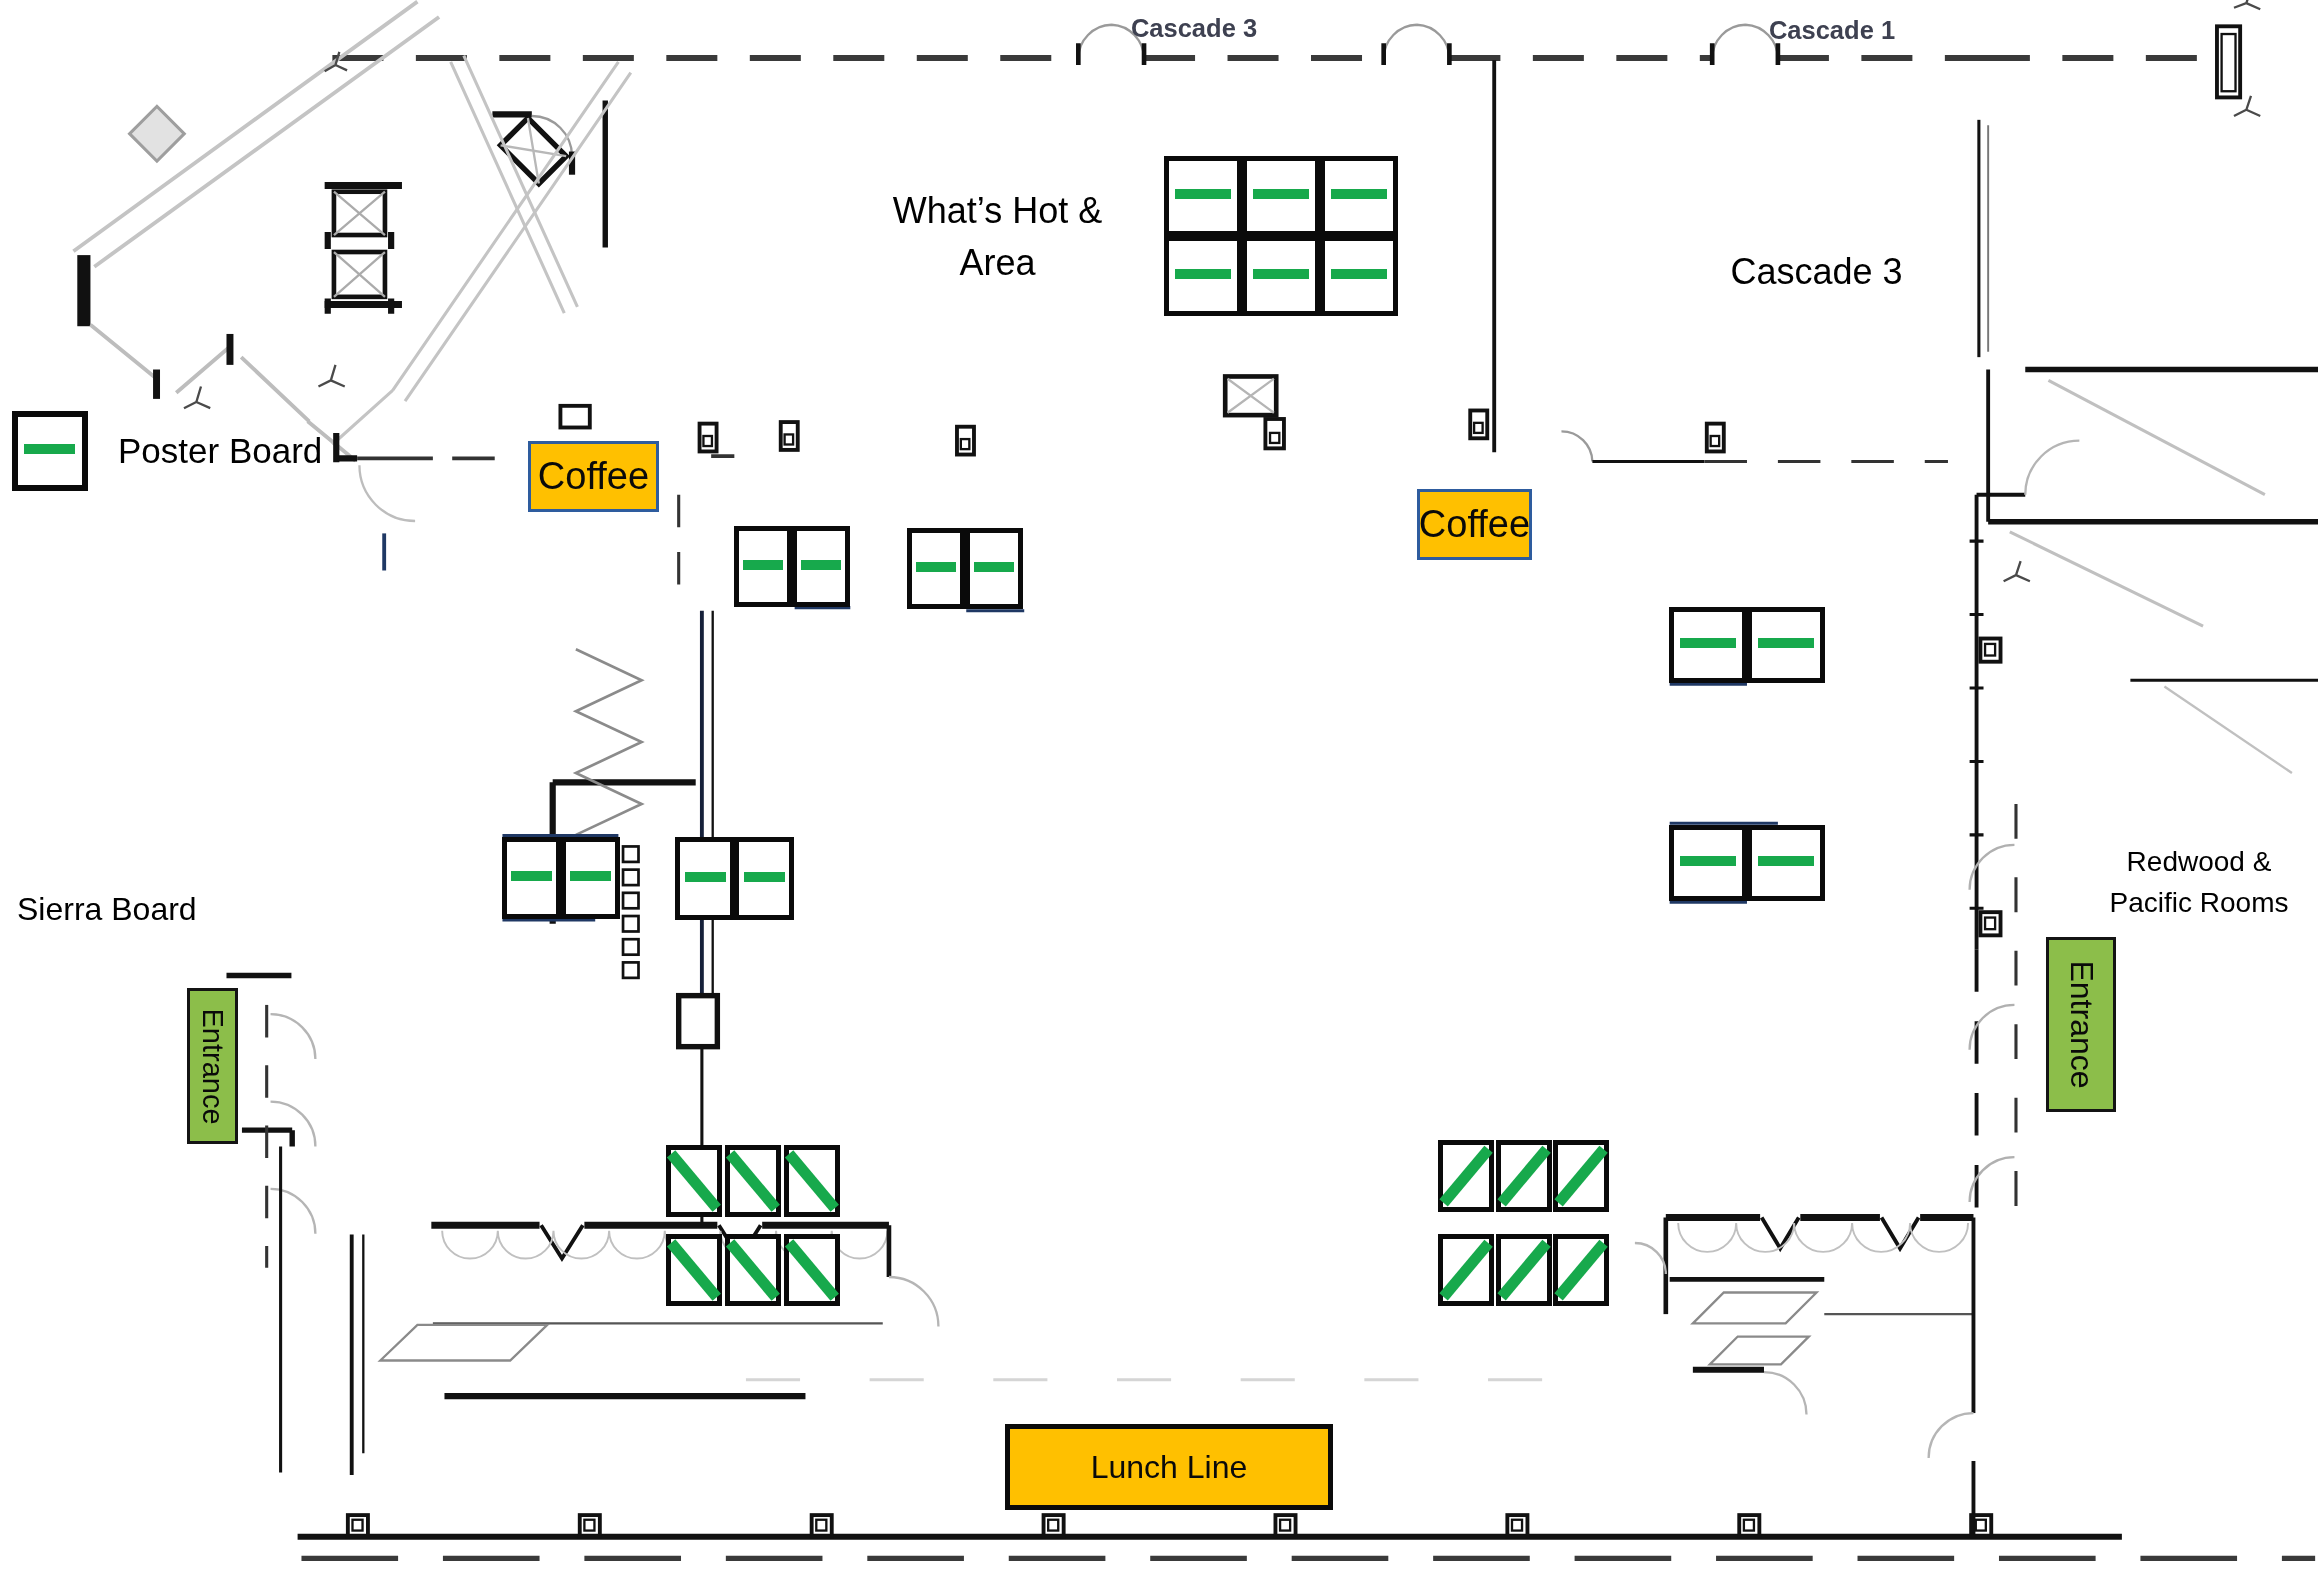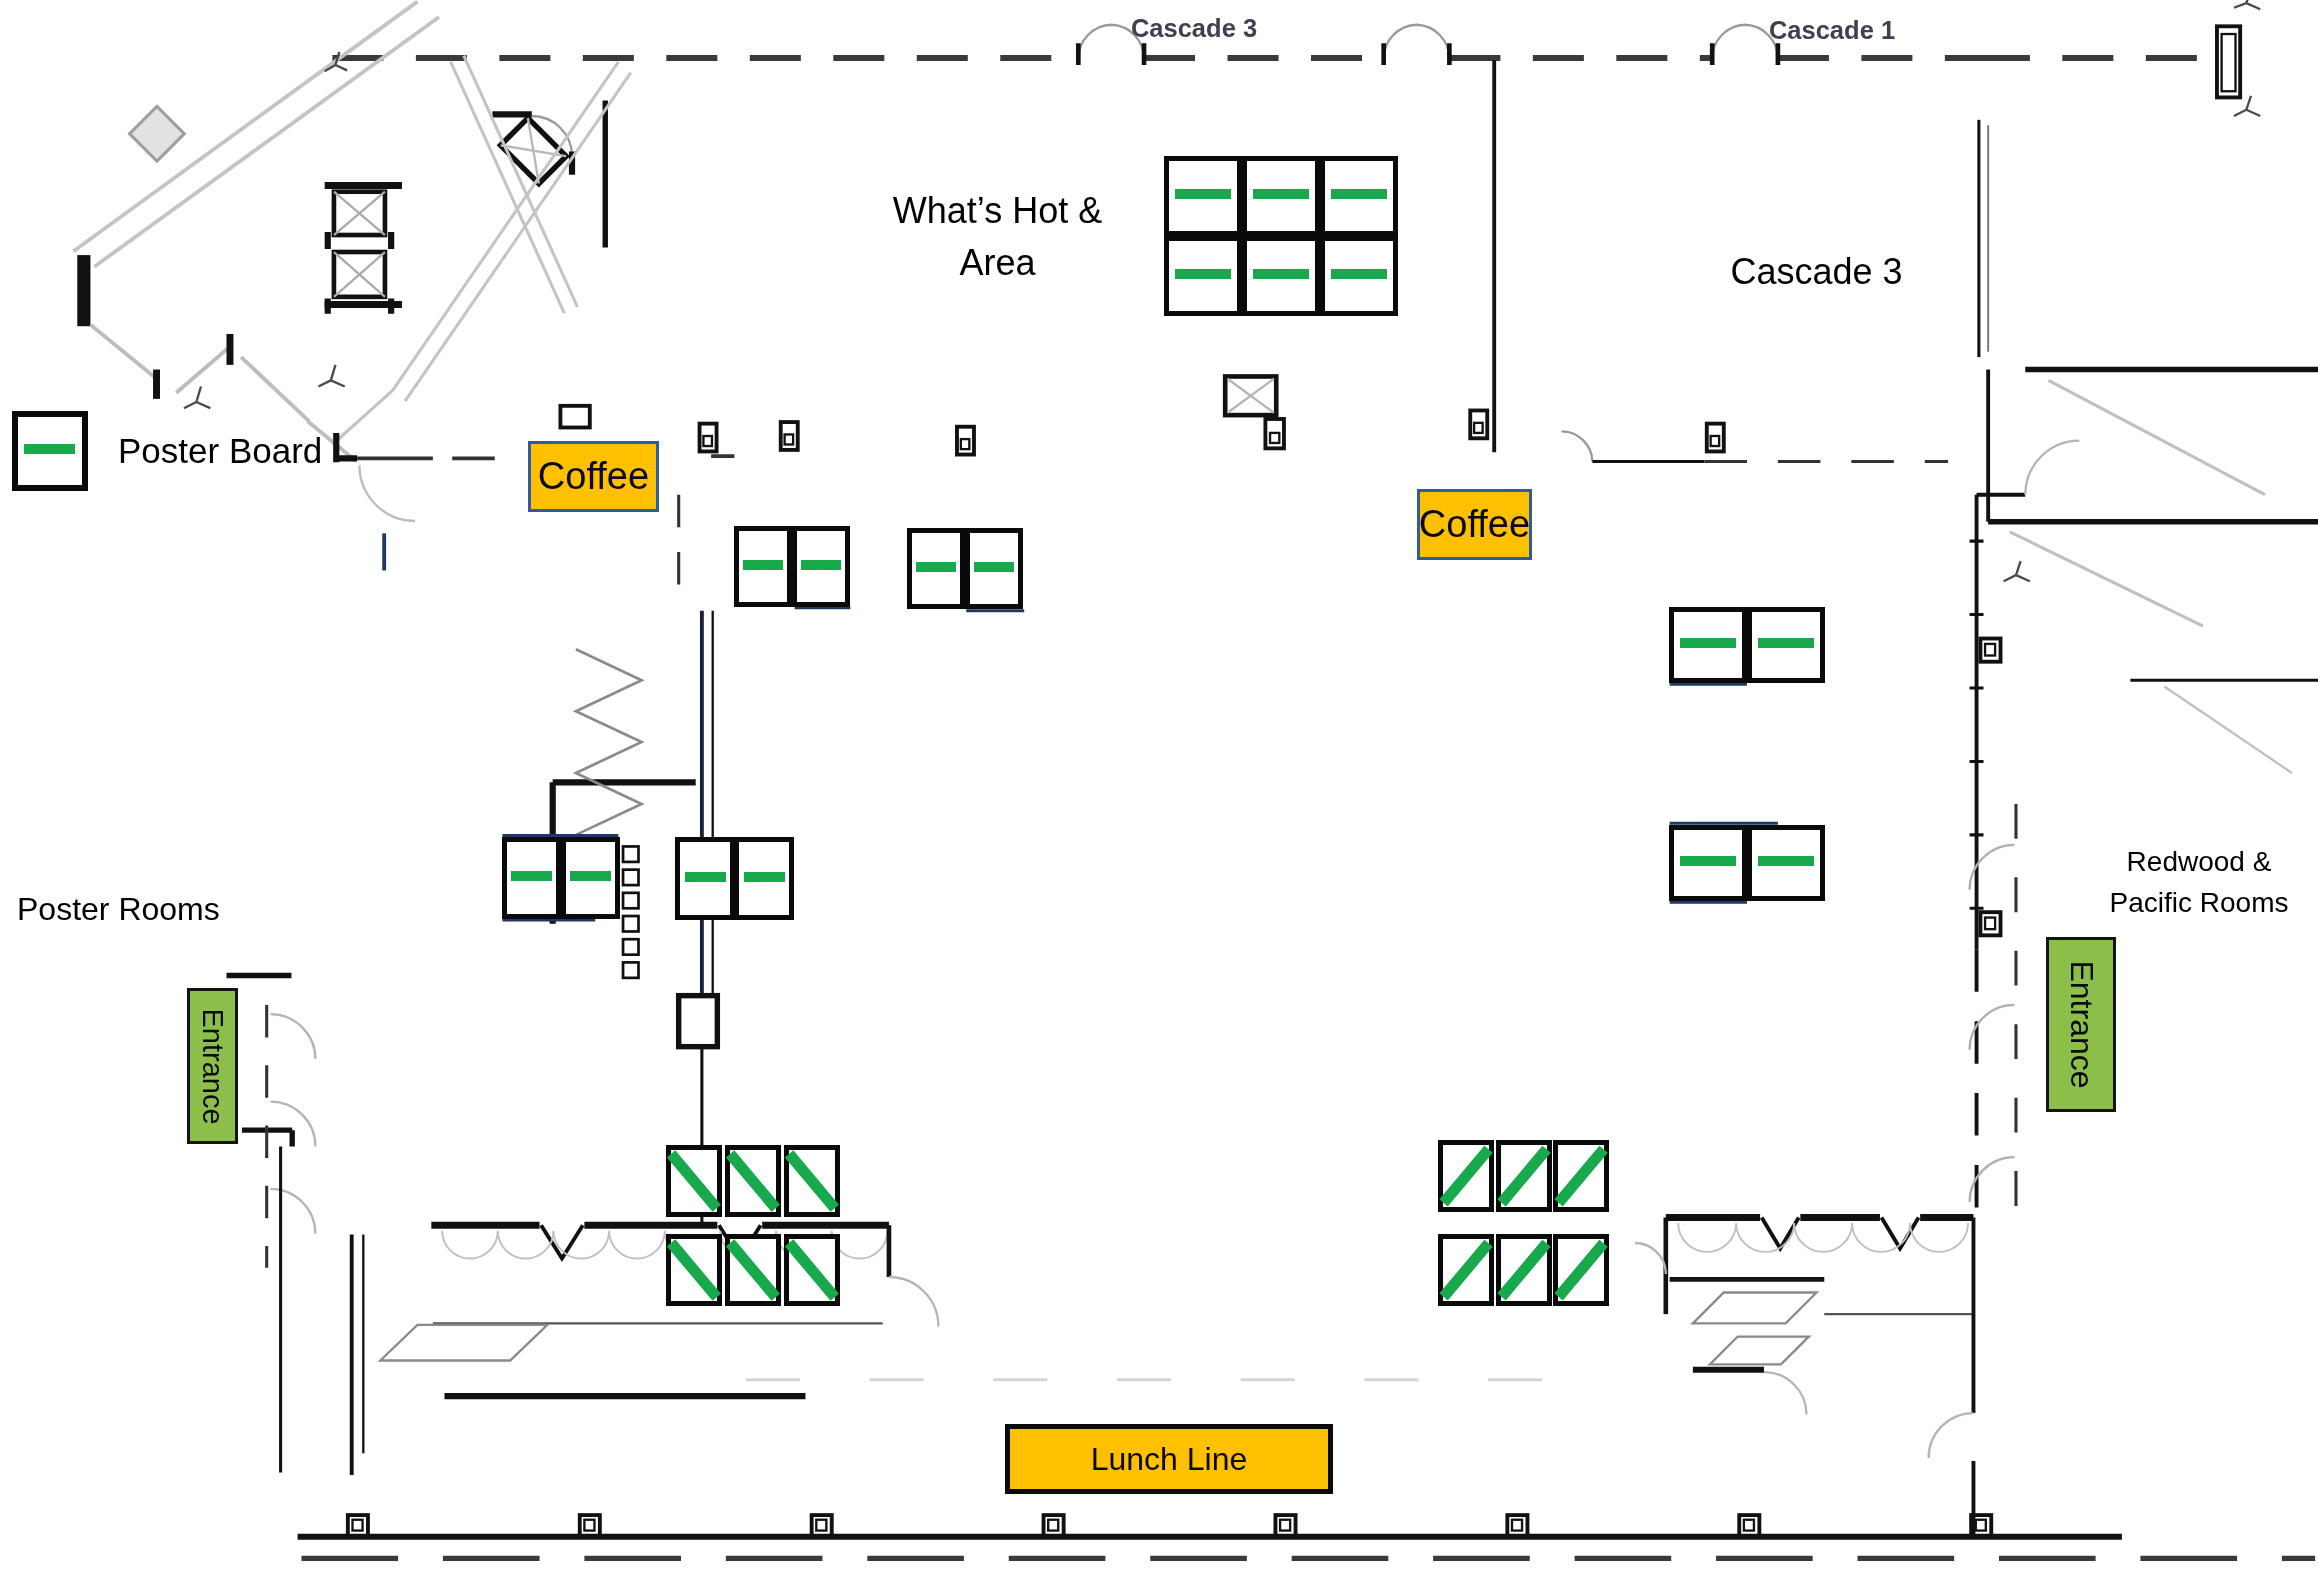--- a/index.html
+++ b/index.html
@@ -358,34 +358,34 @@
   <div class="lbl corridor-label lbl-center" style="left:1078px;top:14px;width:232px;">Cascade 3</div>
   <div class="lbl corridor-label lbl-center" style="left:1716px;top:15.5px;width:232px;">Cascade 1</div>
 
   <div class="lbl room-label lbl-center" style="left:812px;top:185px;width:371px;white-space:normal;">
     <div>What’s Hot &amp;</div>
     <div>Area</div>
   </div>
 
   <div class="lbl room-label lbl-center" style="left:1662px;top:246px;width:309px;">Cascade 3</div>
 
-  <div class="lbl room-label" style="left:17px;top:886px;font-size:32px;">Poster Rooms</div>
+  <div class="lbl room-label" style="left:17px;top:886px;font-size:32px;">Sierra Board</div>
 
   <div class="lbl room-label lbl-center" style="left:2079px;top:842px;width:240px;font-size:28px;white-space:normal;">
     <div>Redwood &amp;</div>
     <div>Pacific Rooms</div>
   </div>
 
   <div class="amber-box coffee" style="left:528px;top:441px;width:131px;height:71px;">
     <span>Coffee</span>
   </div>
   <div class="amber-box coffee" style="left:1417px;top:489px;width:115px;height:71px;">
     <span>Coffee</span>
   </div>
-  <div class="amber-box lunch" style="left:1005px;top:1424px;width:328px;height:70px;">
+  <div class="amber-box lunch" style="left:1005px;top:1424px;width:328px;height:86px;">
     <span>Lunch Line</span>
   </div>
 
   <div class="entrance-box" style="left:187px;top:988px;width:51px;height:156px;">
     <span style="font-size:29px;">Entrance</span>
   </div>
   <div class="entrance-box" style="left:2046px;top:937px;width:70px;height:175px;">
     <span style="font-size:32px;">Entrance</span>
   </div>
 

